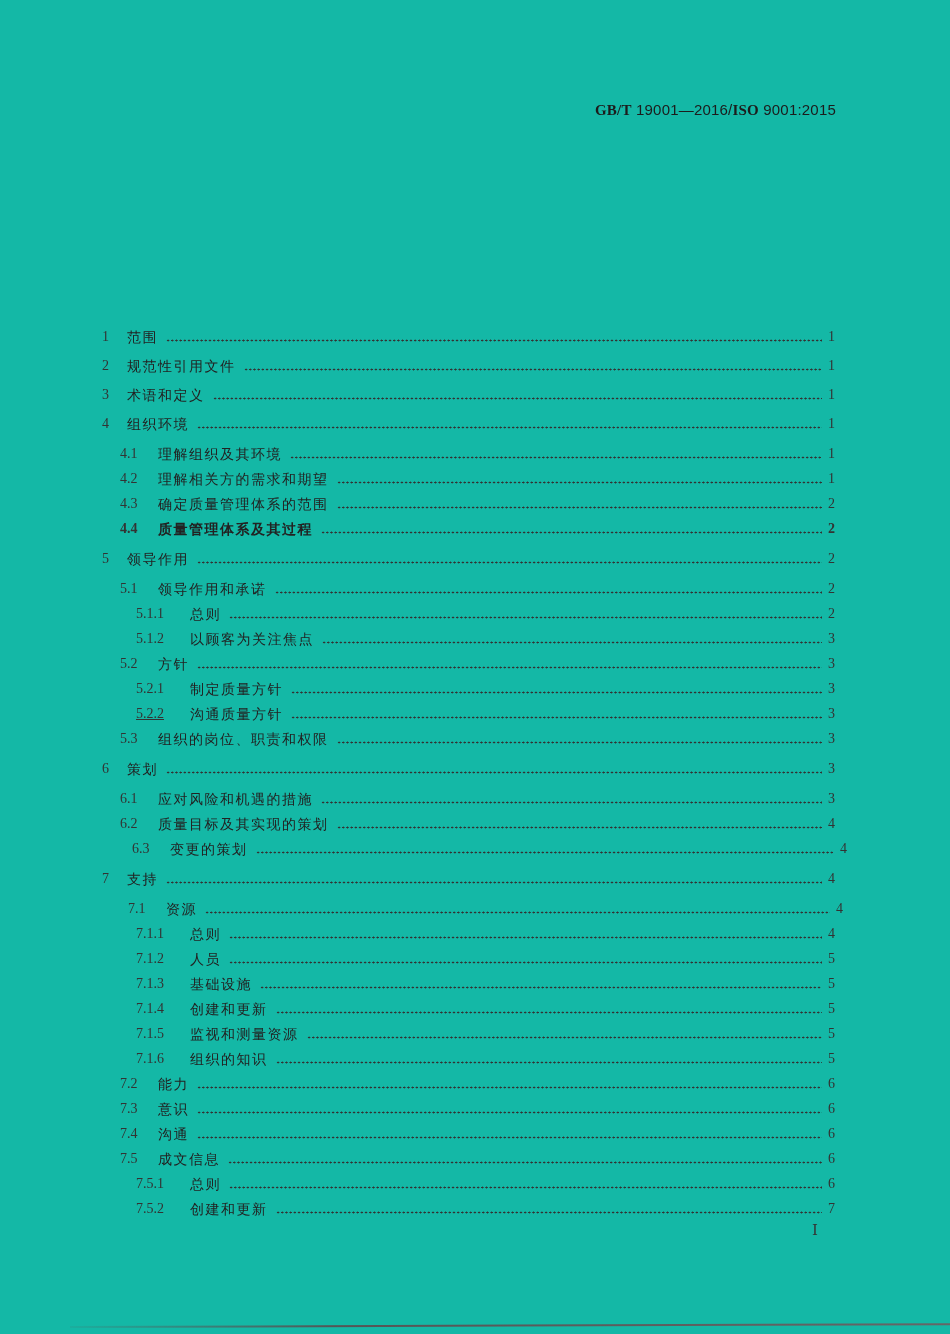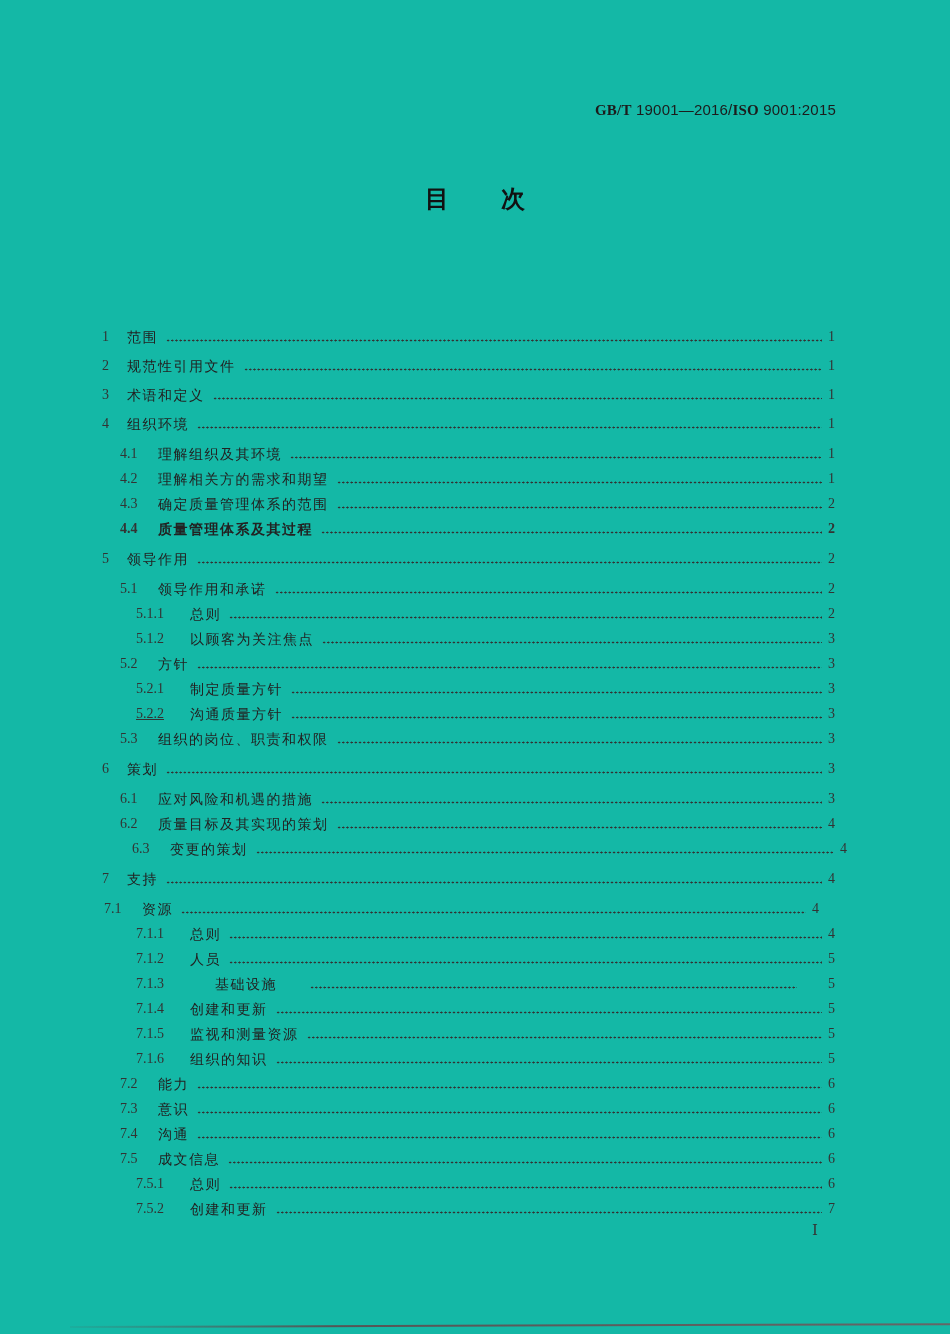--- a/index.html
+++ b/index.html
@@ -114,21 +114,20 @@
       transform-origin: left center;
     }
   </style>
 </head>
 <body>
 
 <div class="page">
 
   <div class="header-code"><span class="bold">GB/T</span><span> 19001—2016/</span><span class="bold">ISO</span><span> 9001:2015</span></div>
 
-  <div class="toc-title">目次</div>
 
   <div class="toc" id="toc">
       <div class="toc-row" style="left: 102px; top: 324px; width: 736px;">
         <span class="num" style="width: 25px;">1</span>
         <span class="label">范围</span>
         <span class="leader"></span>
         <span class="page-num">1</span>
       </div>
       <div class="toc-row" style="left: 102px; top: 353px; width: 736px;">
         <span class="num" style="width: 25px;">2</span>
@@ -243,39 +242,39 @@
         <span class="label">变更的策划</span>
         <span class="leader"></span>
         <span class="page-num">4</span>
       </div>
       <div class="toc-row" style="left: 102px; top: 866px; width: 736px;">
         <span class="num" style="width: 25px;">7</span>
         <span class="label">支持</span>
         <span class="leader"></span>
         <span class="page-num">4</span>
       </div>
-      <div class="toc-row" style="left: 104px; top: 896px; width: 718px;">
+      <div class="toc-row" style="left: 128px; top: 896px; width: 718px;">
         <span class="num" style="width: 38px;">7.1</span>
         <span class="label">资源</span>
         <span class="leader"></span>
         <span class="page-num">4</span>
       </div>
       <div class="toc-row" style="left: 136px; top: 921px; width: 702px;">
         <span class="num" style="width: 54px;">7.1.1</span>
         <span class="label">总则</span>
         <span class="leader"></span>
         <span class="page-num">4</span>
       </div>
       <div class="toc-row" style="left: 136px; top: 946px; width: 702px;">
         <span class="num" style="width: 54px;">7.1.2</span>
         <span class="label">人员</span>
         <span class="leader"></span>
         <span class="page-num">5</span>
       </div>
-      <div class="toc-row" style="left: 136px; top: 971px; width: 702px; gap: 25px;">
+      <div class="toc-row" style="left: 136px; top: 971px; width: 702px;">
         <span class="num" style="width: 54px;">7.1.3</span>
         <span class="label">基础设施</span>
         <span class="leader"></span>
         <span class="page-num">5</span>
       </div>
       <div class="toc-row" style="left: 136px; top: 996px; width: 702px;">
         <span class="num" style="width: 54px;">7.1.4</span>
         <span class="label">创建和更新</span>
         <span class="leader"></span>
         <span class="page-num">5</span>

